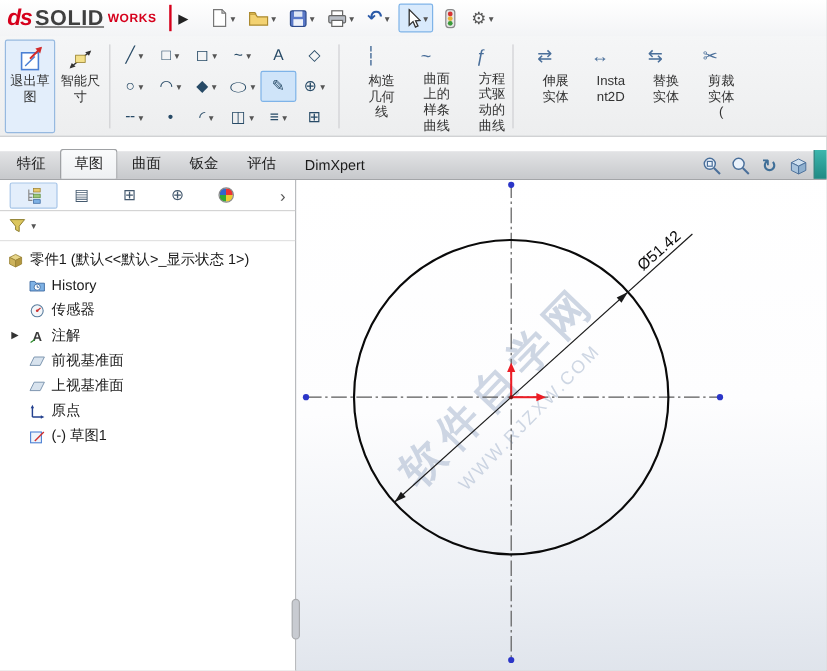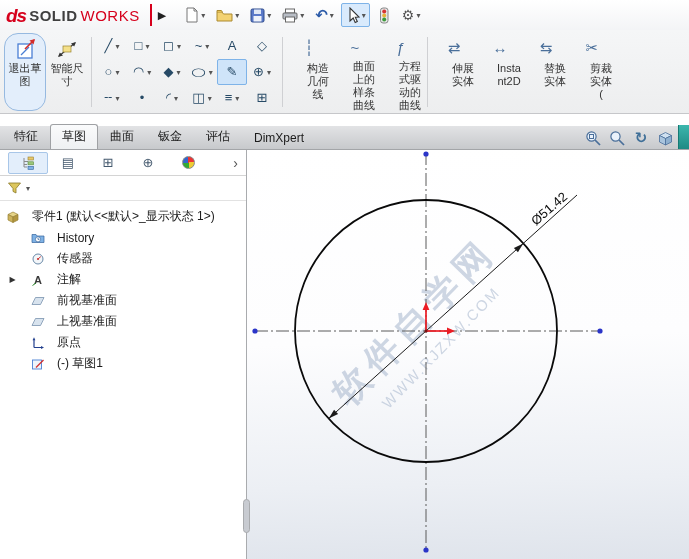--- a/index.html
+++ b/index.html
@@ -4,34 +4,34 @@
 <style>
   * { margin:0; padding:0; box-sizing:border-box; }
   html,body { background:#9a9a9a; }
   body { font-family:"Liberation Sans","DejaVu Sans",sans-serif; }
   .app { position:relative; width:689px; height:559px; background:#fff; overflow:hidden; font-size:12px; color:#222; }
 
   
   .titlebar { height:30px; display:flex; align-items:center; background:linear-gradient(#ffffff,#f3f4f6); padding:0 6px; }
   .brand { display:flex; align-items:center; gap:3px; }
   .ds-mark { color:#d6001c; font-weight:bold; font-style:italic; font-size:19px; line-height:19px; letter-spacing:-1px; }
-  .brand-solid { font-size:15px; font-weight:bold; color:#3f3f3f; letter-spacing:.5px; }
-  .brand-works { font-size:15px; font-weight:normal; color:#d6001c; letter-spacing:.5px; }
+  .brand-solid { font-size:18px; font-weight:bold; color:#3f3f3f; letter-spacing:.5px;text-decoration:underline; }
+  .brand-works { font-size:10px; font-weight:bold; color:#d6001c; letter-spacing:.5px; }
   .brand-rule { width:2px; height:22px; background:#d6001c; margin:0 6px 0 10px; }
   .flyout-arrow { font-size:11px; color:#222; margin-right:14px; }
   .qat { display:flex; align-items:center; gap:3px; }
   .qat-btn { display:flex; align-items:center; height:24px; padding:0 3px; border:1px solid transparent; border-radius:2px; cursor:default; }
   .qat-btn.active { background:#d9eafc; border-color:#7eb3e8; }
   .dd { font-size:8px; color:#555; margin-left:2px; }
   .undo-glyph { font-size:15px; color:#2a5aa8; font-weight:bold; line-height:14px; }
   .gear-glyph { font-size:14px; color:#555; line-height:14px; }
 
   
   .ribbon { height:84px; background:linear-gradient(#f5f6f7,#edeeef); border-bottom:1px solid #c6c7ca; display:flex; align-items:stretch; padding:3px 2px 2px 4px; }
-  .big-btn { width:42px; display:flex; flex-direction:column; align-items:center; padding-top:3px; gap:1px; border:1px solid transparent; border-radius:14px; text-align:center; font-size:11px; line-height:13px; color:#333; word-break:break-all; }
+  .big-btn { width:42px; display:flex; flex-direction:column; align-items:center; padding-top:3px; gap:1px; border:1px solid transparent; border-radius:2px; text-align:center; font-size:11px; line-height:13px; color:#333; word-break:break-all; }
   .big-btn.pressed { background:#e3eefb; border-color:#96b9e0; }
   .vsep { width:1px; background:#cfd0d3; margin:4px 3px; }
   .tool-grid { display:grid; grid-template-columns:repeat(6,30px); grid-template-rows:repeat(3,26px); align-content:center; margin:0 2px; }
   .tool-cell { display:flex; align-items:center; justify-content:center; gap:1px; border:1px solid transparent; border-radius:2px; font-size:13px; color:#274a66; }
   .tool-cell .tg { line-height:14px; }
   .tool-cell.wide .tg { display:inline-block; transform:scaleY(.65); }
   .tool-cell.active { background:#cfe4f9; border-color:#7eb3e8; }
   .group-btn { width:46px; display:flex; flex-direction:column; align-items:center; padding-top:4px; gap:2px; text-align:center; font-size:11px; line-height:13px; color:#333; word-break:break-all; border:1px solid transparent; border-radius:2px; }
   .g-icon { font-size:15px; line-height:20px; color:#4a6f9a; height:22px; }
   .g-label { padding:0 1px;margin-left:18px; }
@@ -49,21 +49,21 @@
   
   .main { display:flex; height:421px; }
   .left-panel { width:247px; min-width:247px; border-right:1px solid #a9abae; background:#fff; position:relative; }
   .panel-tabs { height:26px; display:flex; align-items:center; border-bottom:1px solid #d4d4d4; padding:0 8px; gap:0; }
   .panel-tab { display:flex; align-items:center; justify-content:center; width:40px; height:22px; border:1px solid transparent; border-radius:2px; font-size:13px; color:#44596e; }
   .panel-tab.active { background:#e3eefb; border-color:#a8c6e8; }
   .panel-chevron { margin-left:auto; font-size:14px; color:#555; }
   .colorwheel { width:13px; height:13px; border-radius:50%; background:conic-gradient(#e33 0 25%, #ec3 25% 50%, #3a3 50% 75%, #36c 75% 100%); border:1px solid #888; }
   .filter-row { height:25px; border-bottom:1px solid #e2e2e2; display:flex; align-items:center; padding:0 7px; gap:2px; }
   .tree { padding-top:5px; }
-  .tree-row { display:flex; align-items:center; height:21px; padding-left:6px; gap:12px; white-space:nowrap; overflow:hidden; }
+  .tree-row { display:flex; align-items:center; height:21px; padding-left:6px; gap:5px; white-space:nowrap; overflow:hidden; }
   .tree-row .expander { width:13px; font-size:8px; color:#333; text-align:center; flex:none; }
   .tree-row .ticon { width:14px; height:14px; flex:none; display:flex; align-items:center; justify-content:center; }
   .tree-label { font-size:12px; color:#1a1a1a; }
   .splitter-pill { position:absolute; right:-4px; top:349px; width:7px; height:34px; background:#c8cbd1; border:1px solid #a9abae; border-radius:4px; z-index:6; }
 
   
   .graphics { flex:1; position:relative; background:linear-gradient(178deg,#ffffff 0%,#fdfdfe 45%,#ecefF4 78%,#dde2ea 100%); overflow:hidden; }
   .sketch-svg { position:absolute; left:0; top:0; }
 </style>
 </head>

